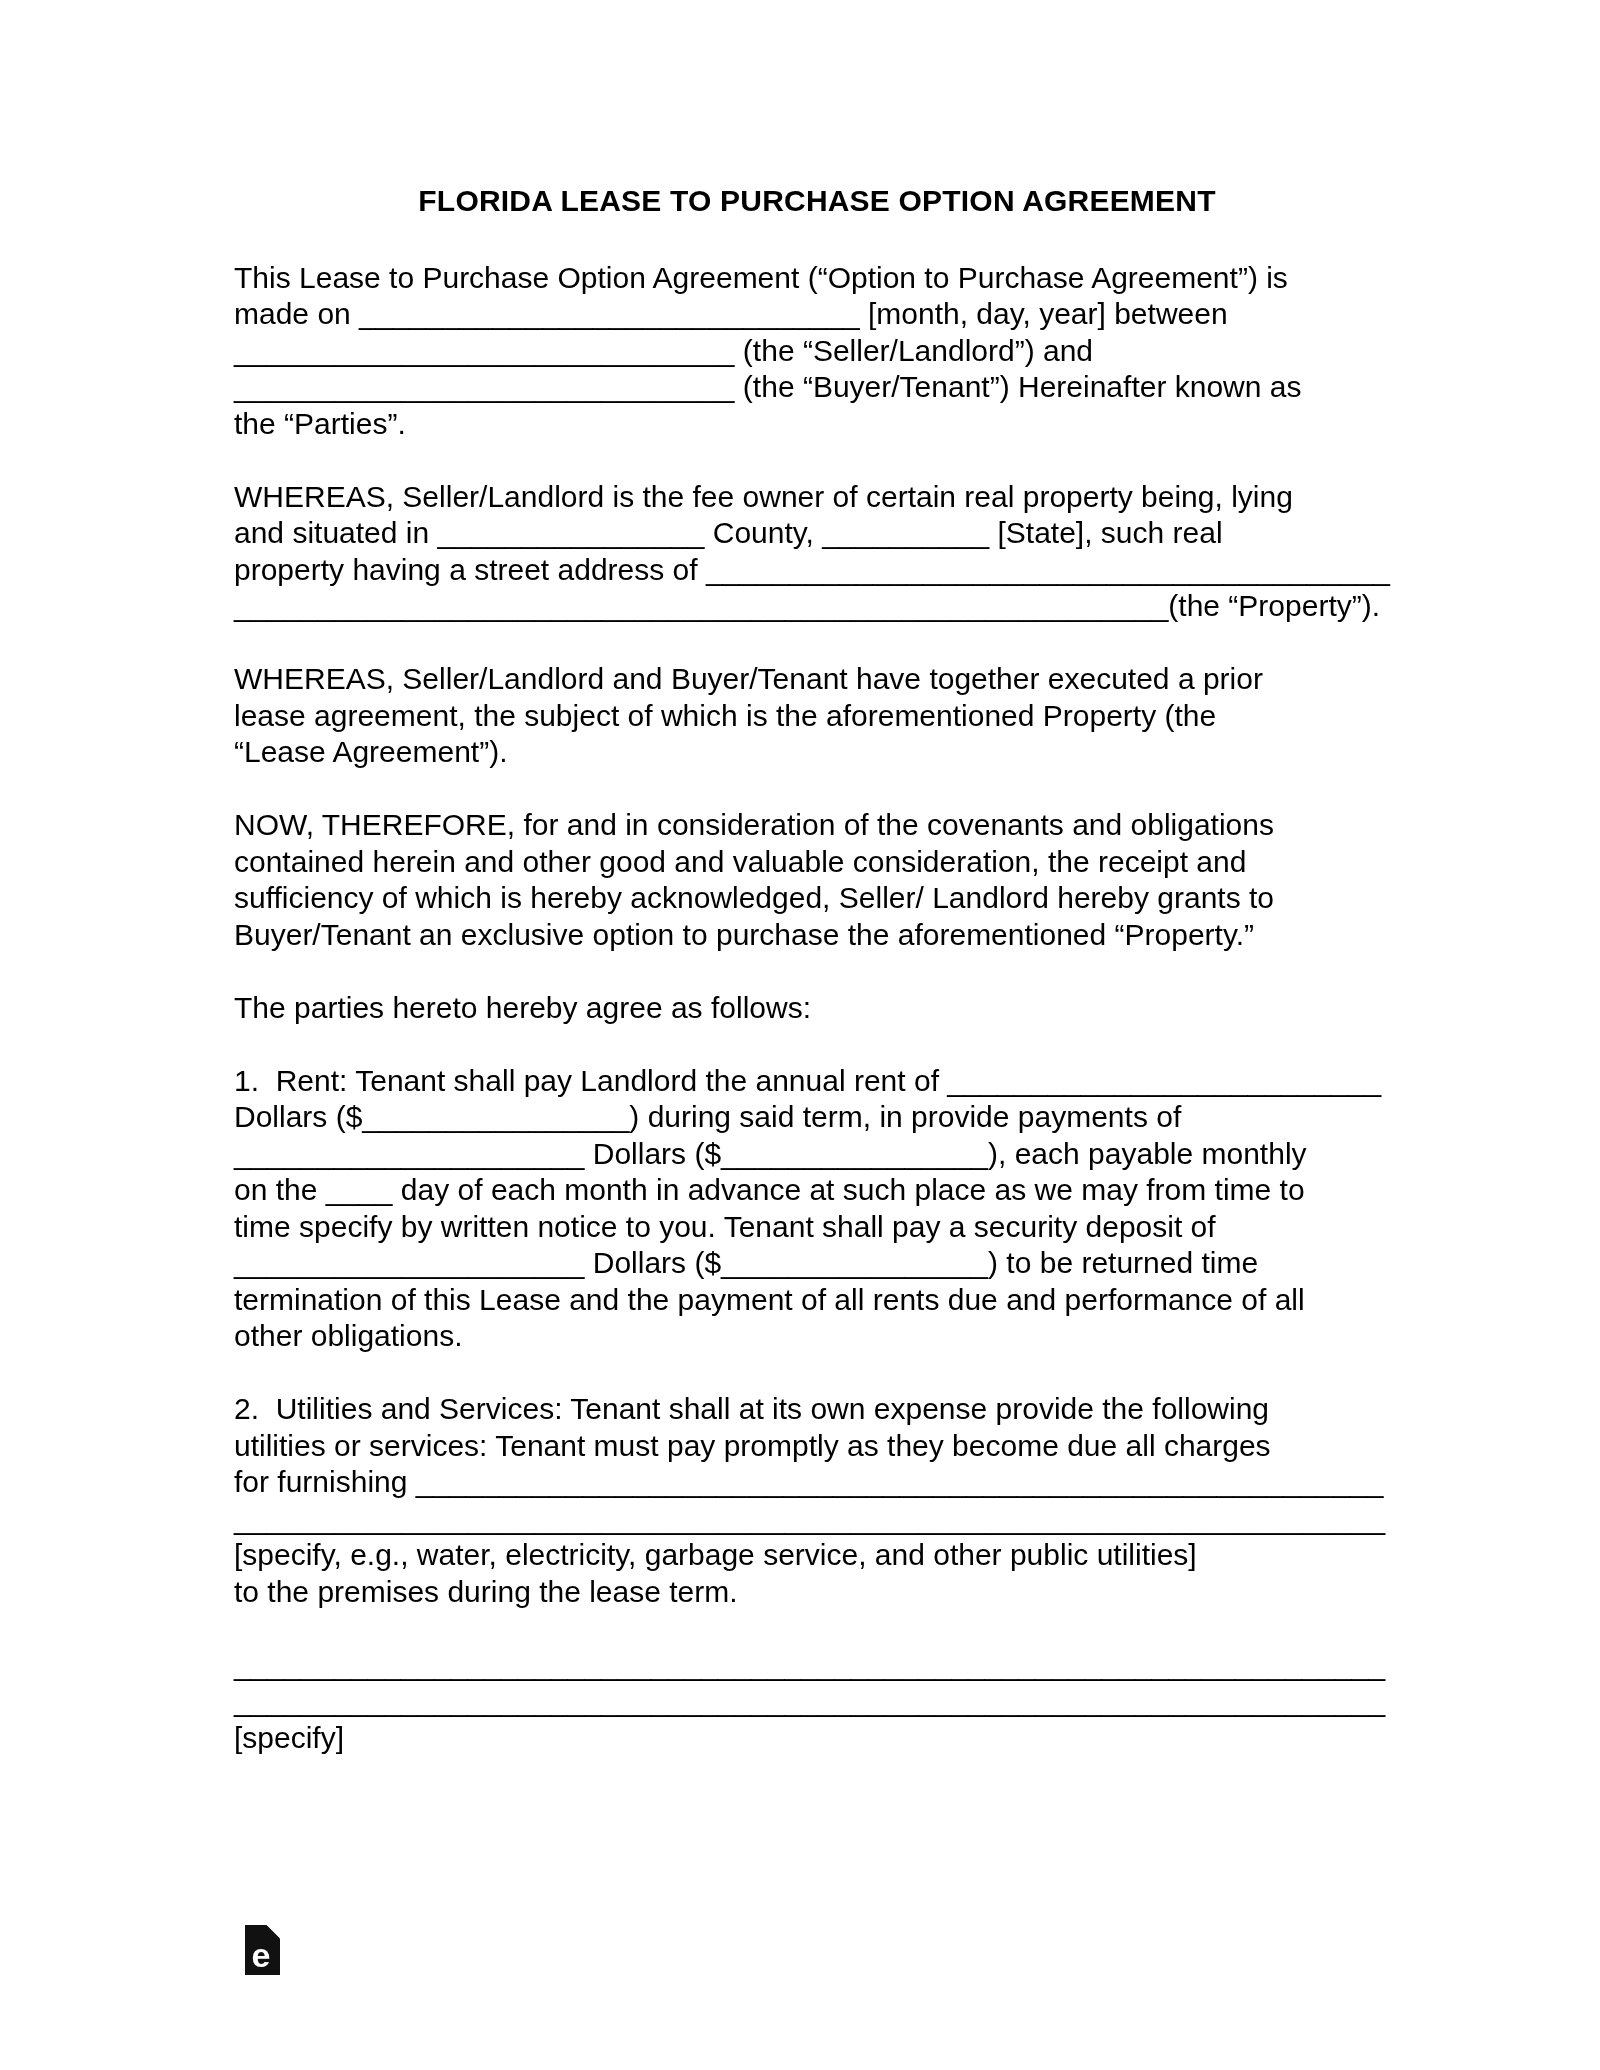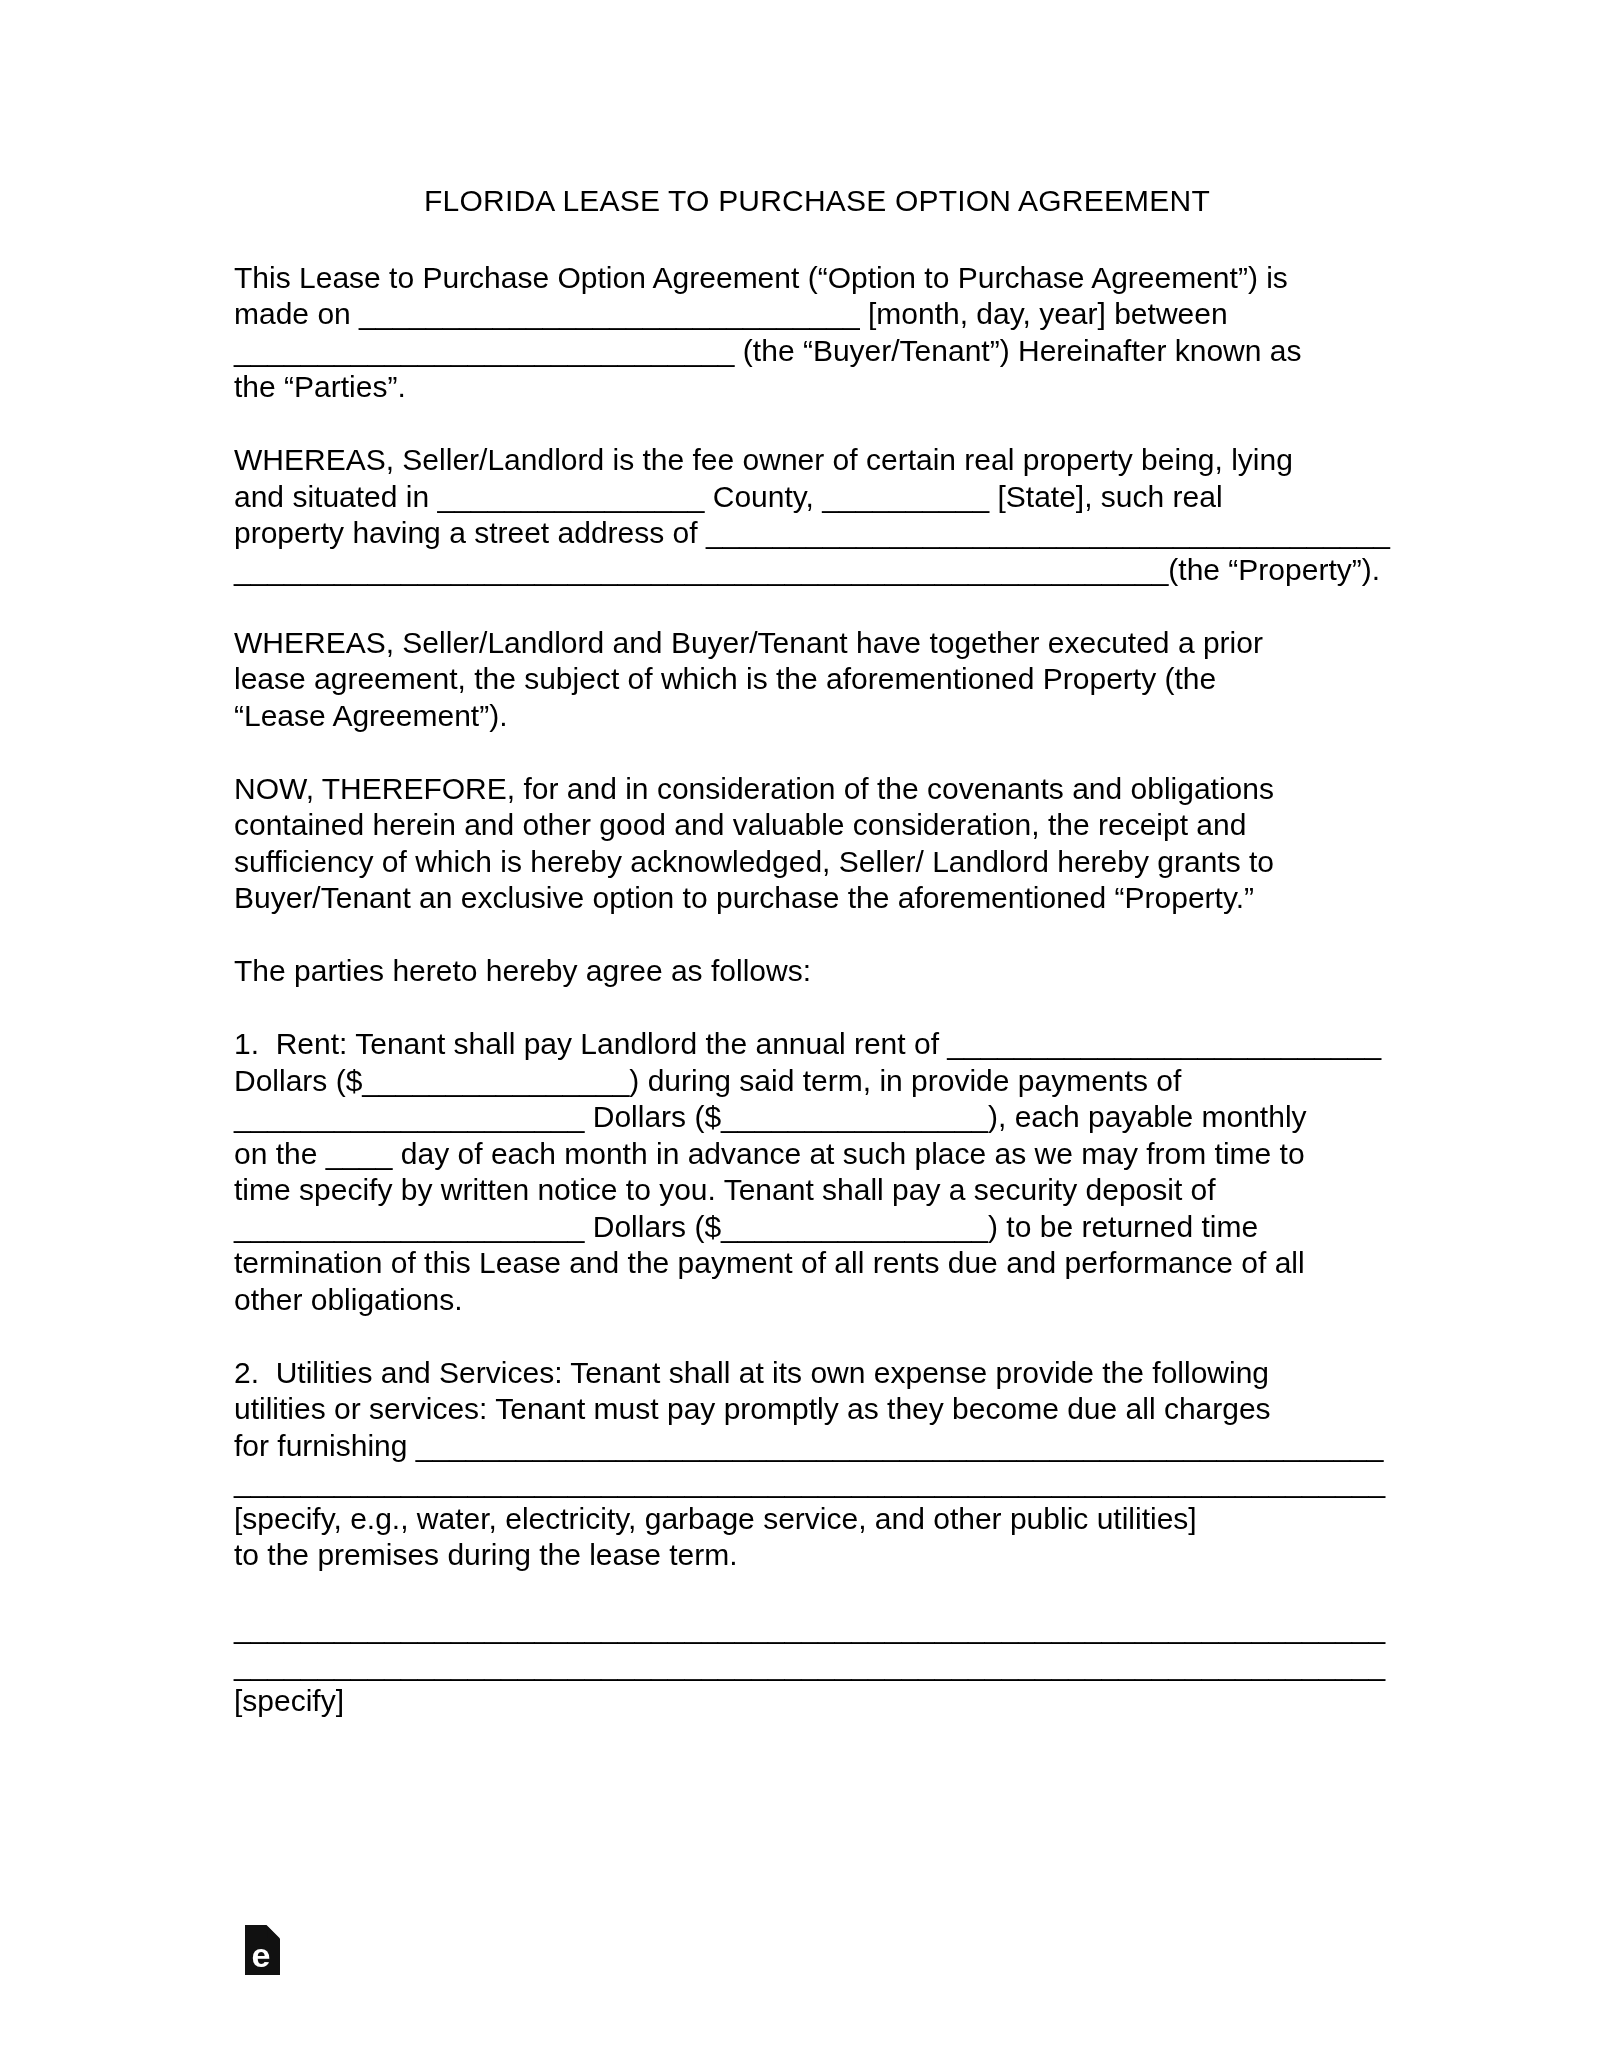--- a/index.html
+++ b/index.html
@@ -16,21 +16,21 @@
     font-family: "Liberation Sans", "DejaVu Sans", sans-serif;
     font-size: 30px;
     line-height: 36.5px;
     box-sizing: border-box;
     padding: 183px 200px 0 234px;
     overflow: hidden;
   }
   .title {
     margin: 0 0 40px 0;
     font-size: 30px;
-    font-weight: 400;
+    font-weight: 700;
     text-align: center;
     white-space: pre;
     letter-spacing: 0.2px;
   }
   .para {
     margin: 0 0 36.5px 0;
   }
   .line {
     white-space: pre;
     min-height: 36.5px;
@@ -55,20 +55,21 @@
 <body>
 
 <div class="page">
 
   <h1 class="title">FLORIDA LEASE TO PURCHASE OPTION AGREEMENT</h1>
 
   <div class="content">
       <div class="para">
         <div class="line"><span>This Lease to Purchase Option Agreement (“Option to Purchase Agreement”) is</span></div>
         <div class="line"><span>made on ______________________________ [month, day, year] between</span></div>
+        <div class="line"><span>______________________________ (the “Seller/Landlord”) and</span></div>
         <div class="line"><span>______________________________ (the “Buyer/Tenant”) Hereinafter known as</span></div>
         <div class="line"><span>the “Parties”.</span></div>
       </div>
       <div class="para">
         <div class="line"><span>WHEREAS, Seller/Landlord is the fee owner of certain real property being, lying</span></div>
         <div class="line"><span>and situated in ________________ County, __________ [State], such real</span></div>
         <div class="line"><span>property having a street address of _________________________________________</span></div>
         <div class="line"><span>________________________________________________________(the “Property”).</span></div>
       </div>
       <div class="para">

